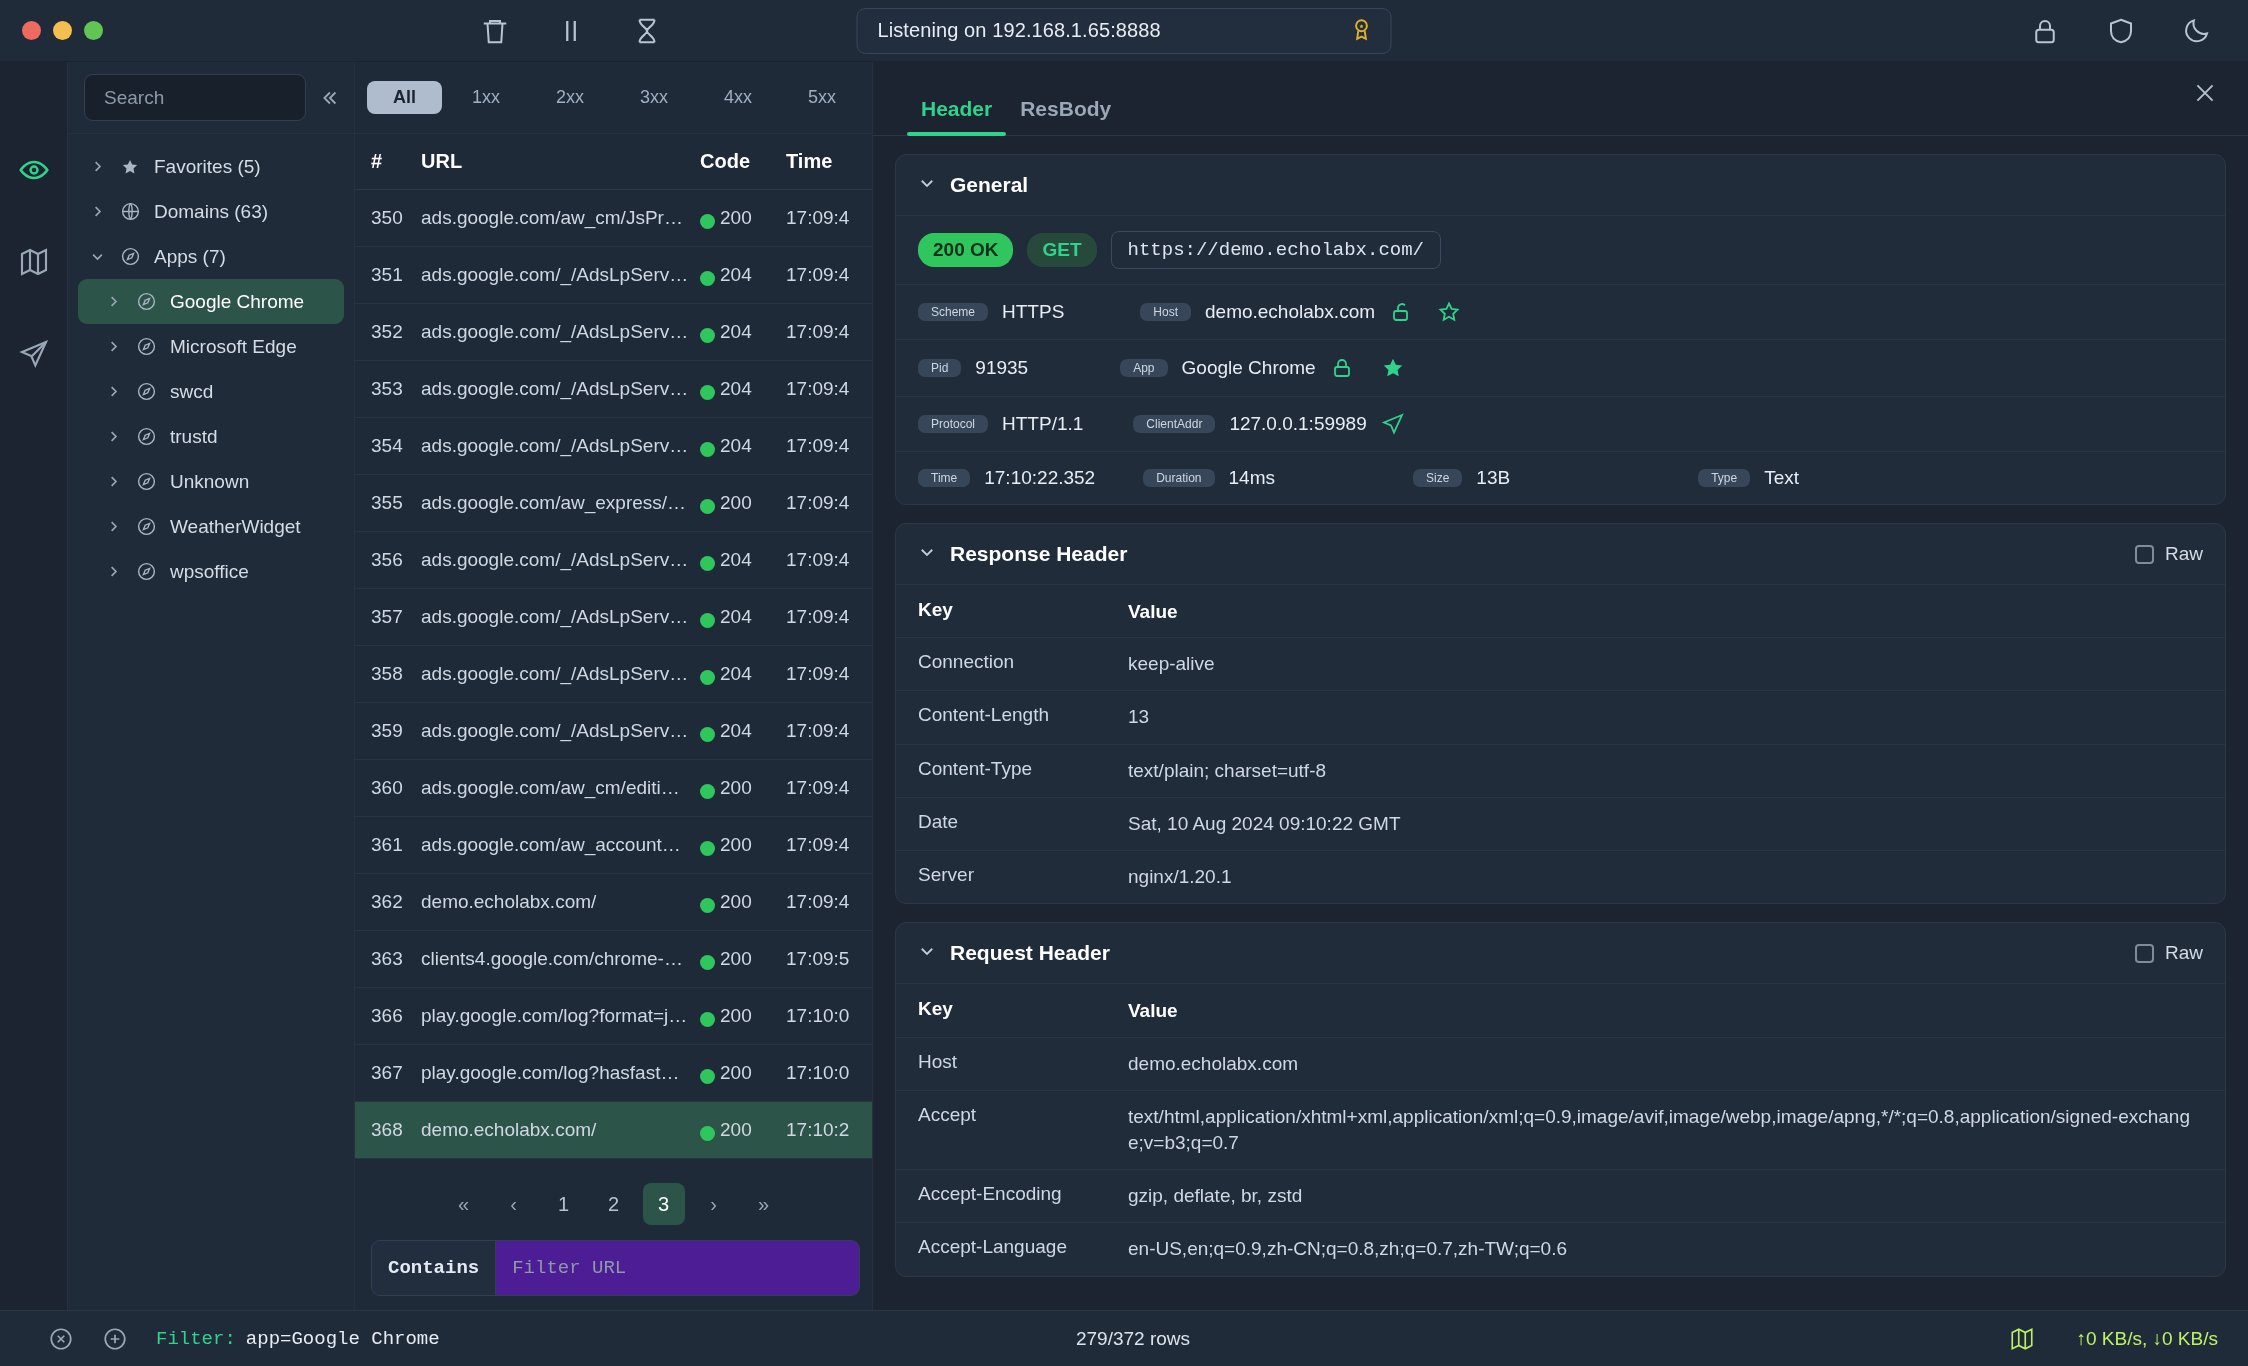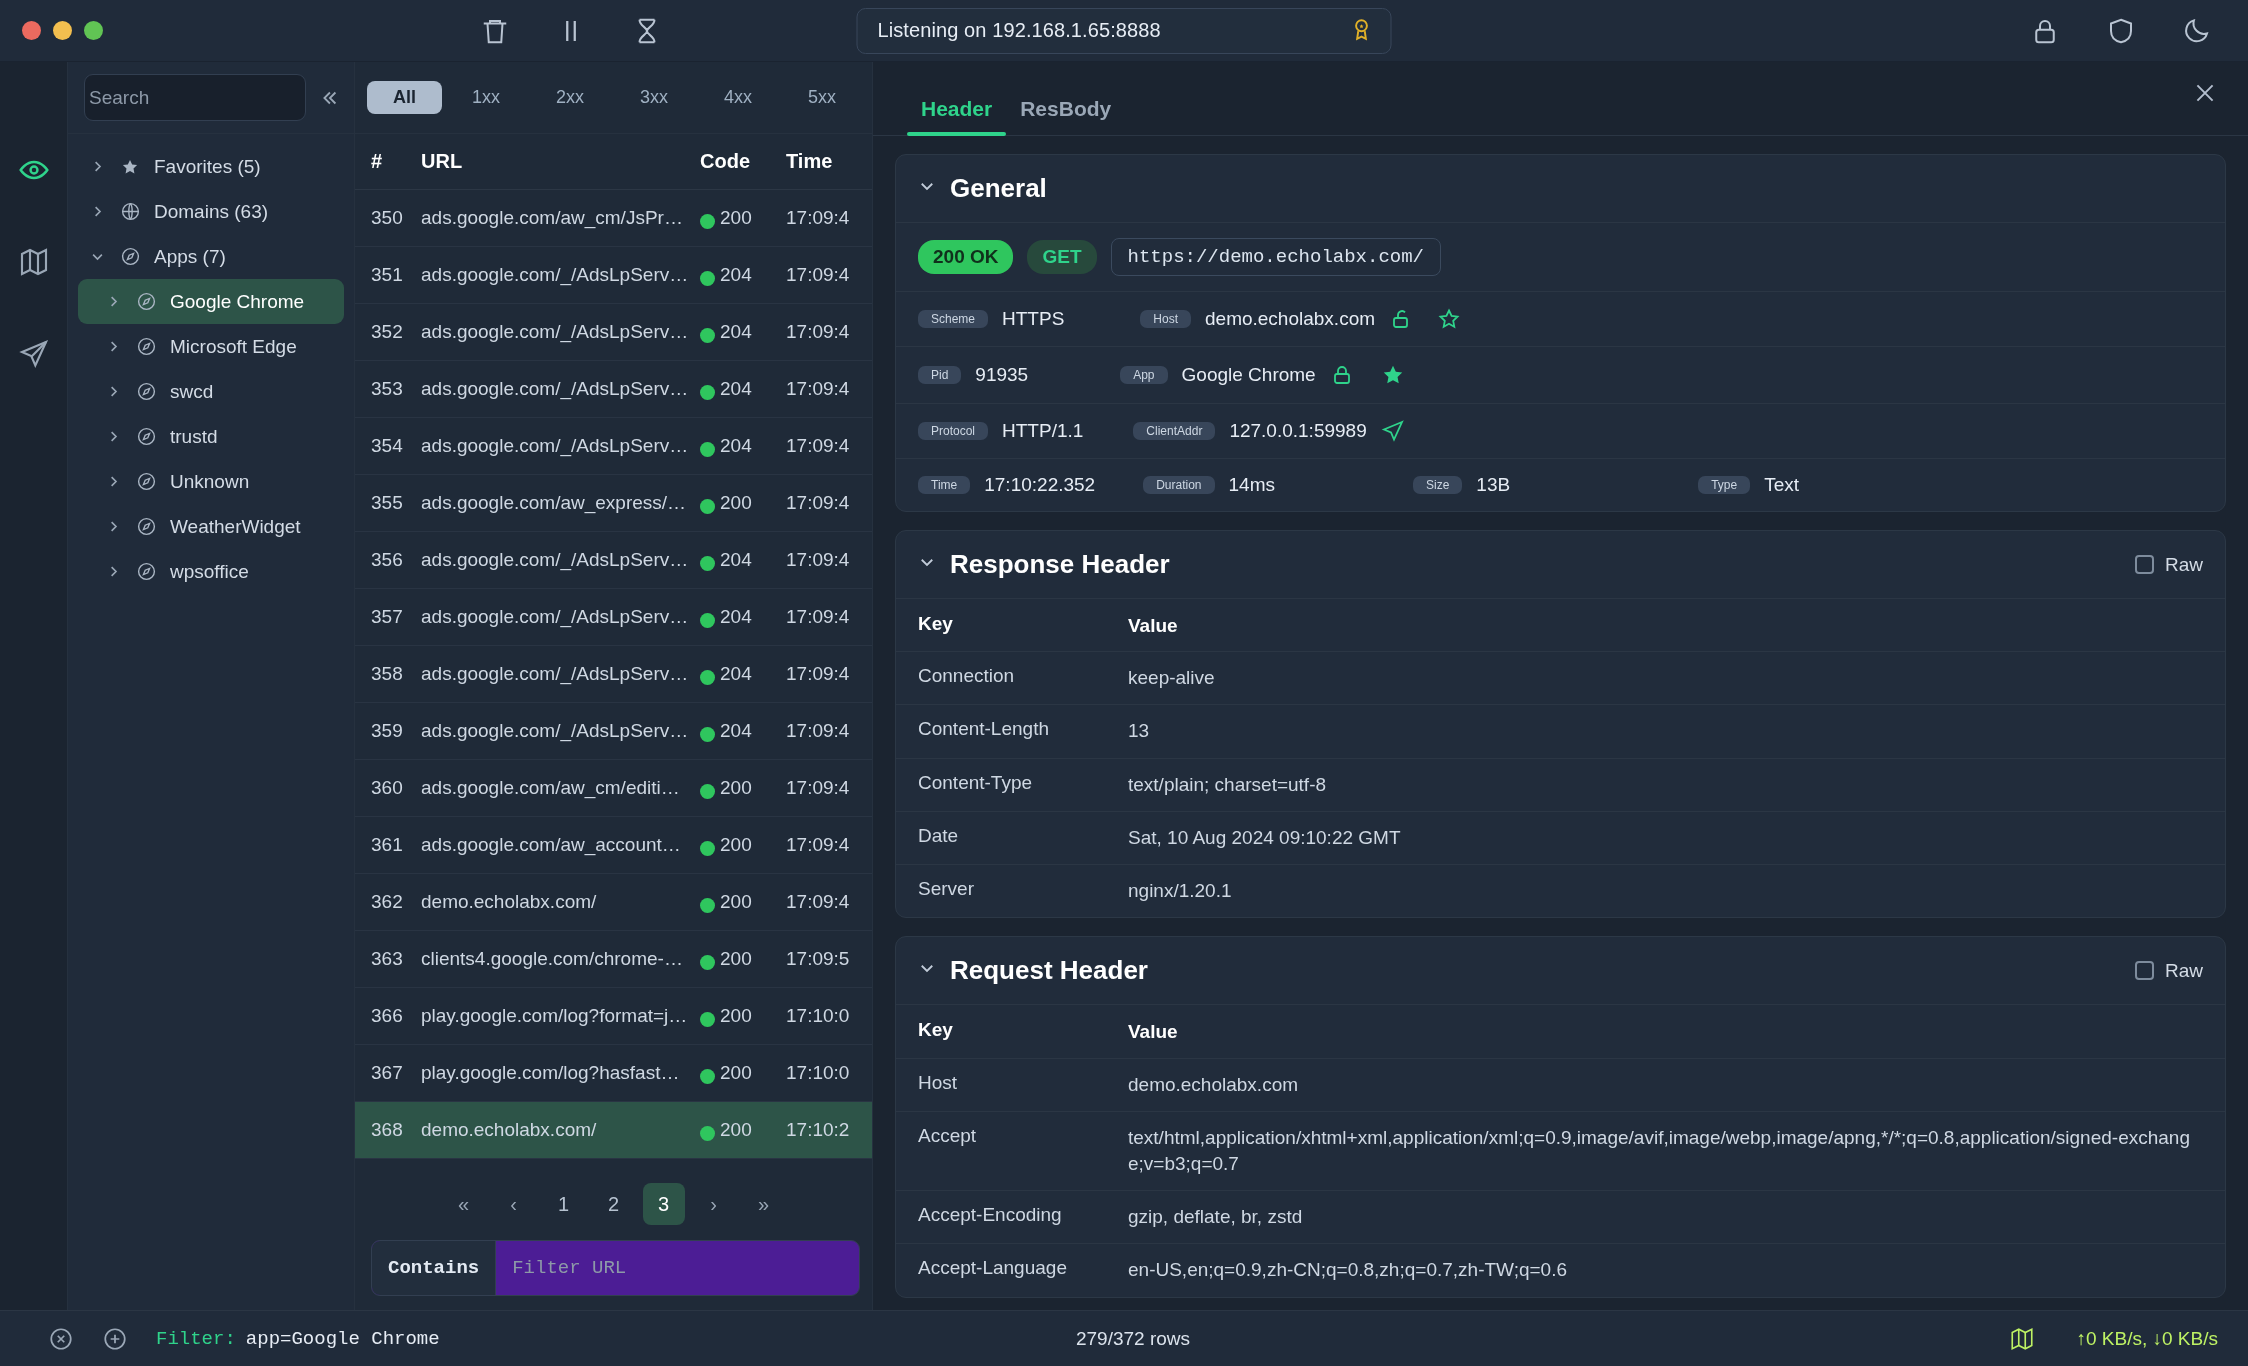--- a/index.html
+++ b/index.html
@@ -87,21 +87,21 @@
   .searchrow {
     height: 72px; min-height: 72px;
     display: flex; align-items: center; gap: 6px;
     padding: 0 8px 0 16px;
     border-bottom: 1px solid #26313f;
   }
   .searchbox {
     flex: 1; height: 47px;
     background: #18202c; border: 1px solid #323f51;
     border-radius: 9px;
-    display: flex; align-items: center; padding: 0 4px;
+    display: flex; align-items: center; padding: 0 19px;
   }
   .searchbox .ph { color: #8d99a8; font-size: 19px; }
   .collapse-btn {
     width: 34px; height: 34px; display: flex; align-items: center; justify-content: center;
     color: #9aa7b6; font-size: 21px; cursor: pointer;
   }
   .tree { padding-top: 10px; overflow: hidden; }
   .tnode {
     display: flex; align-items: center; gap: 13px;
     height: 45px; margin: 0 10px; padding-left: 12px;
@@ -223,21 +223,21 @@
 
   .card {
     background: #212c3b; border: 1px solid #2c3846; border-radius: 11px;
     margin-bottom: 18px; overflow: hidden;
   }
   .card-head {
     display: flex; align-items: center; justify-content: space-between;
     padding: 18px 22px;
   }
   .card-head-l { display: flex; align-items: center; gap: 14px; }
-  .card-title { color: #ffffff; font-size: 26px; font-weight: 700; }
+  .card-title { color: #ffffff; font-size: 21px; font-weight: 700; }
   .caret { color: #c2ccd9; font-size: 18px; }
   .rawbox { display: flex; align-items: center; gap: 11px; color: #d4dce6; font-size: 19px; cursor: pointer; }
   .chk { width: 19px; height: 19px; border: 2px solid #7e8c9d; border-radius: 4px; }
 
   .gline {
     display: flex; align-items: center; gap: 14px;
     padding: 15px 22px; border-top: 1px solid #2b3644;
     flex-wrap: nowrap; white-space: nowrap;
   }
   .pill {

